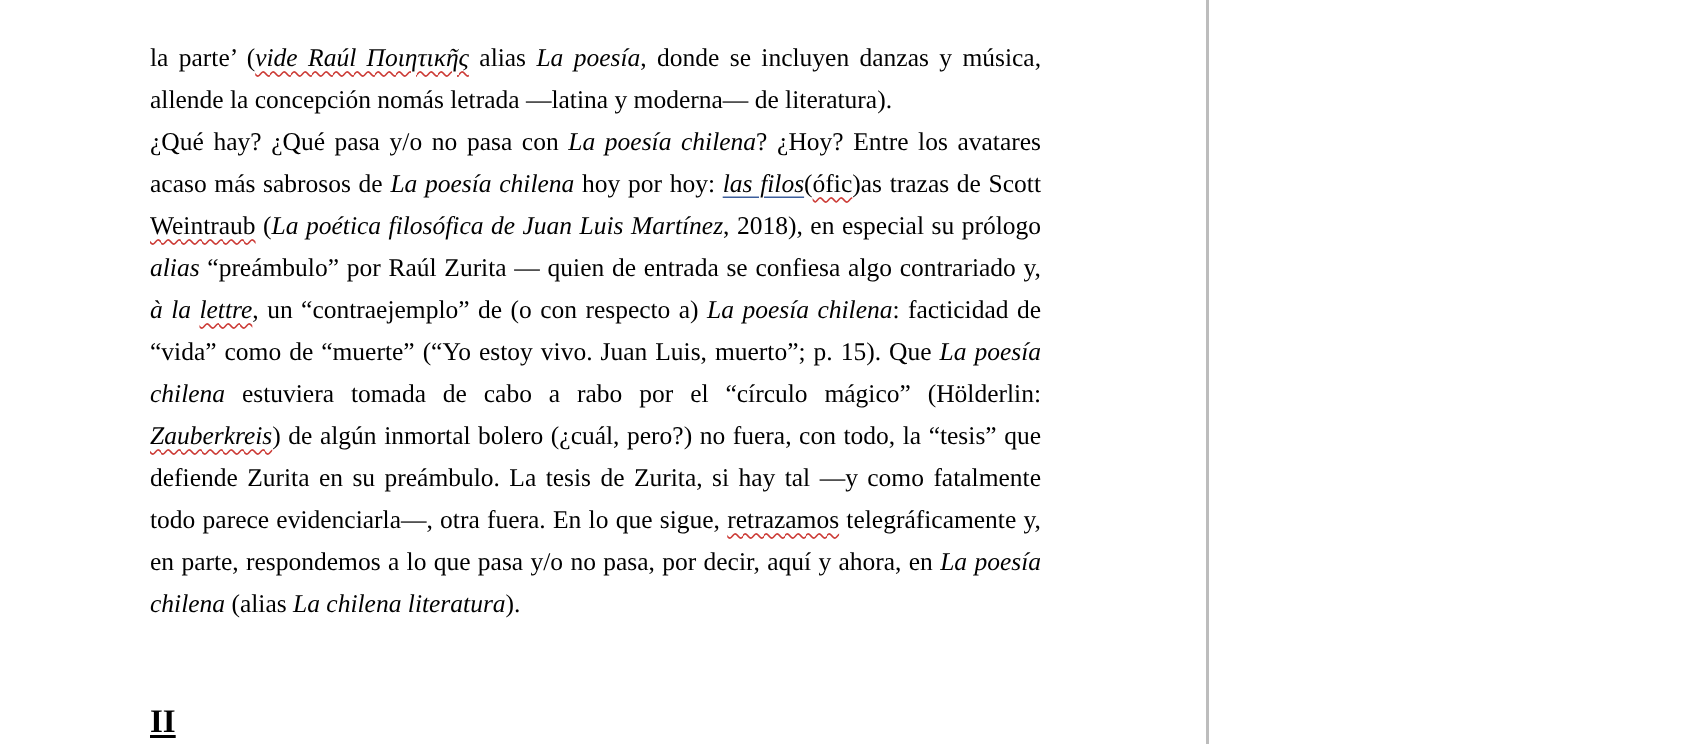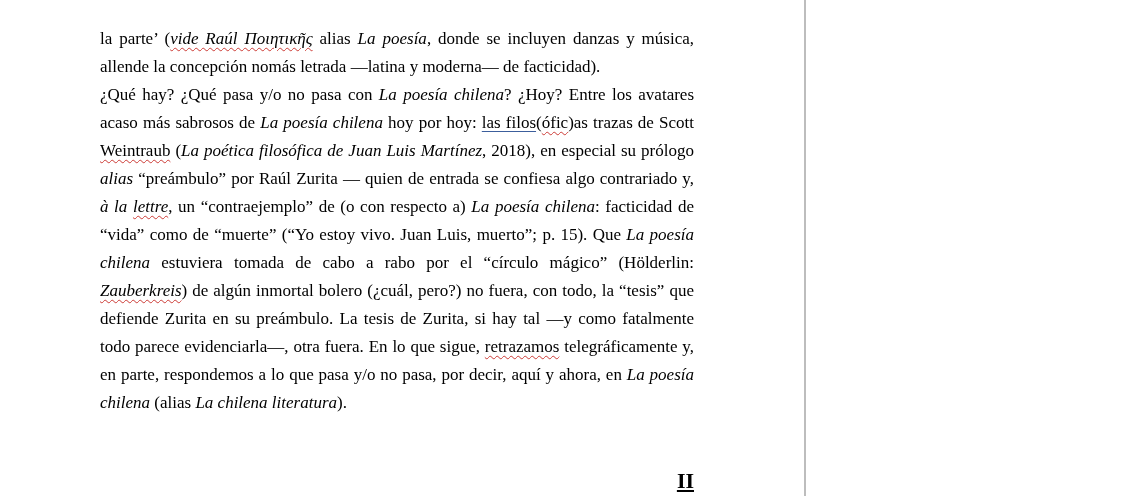--- a/index.html
+++ b/index.html
@@ -40,39 +40,40 @@
     text-decoration-color: var(--spell);
     text-decoration-thickness: 1px;
     text-underline-offset: 3px;
   }
   .lk {
     text-decoration-line: underline;
     text-decoration-style: solid;
     text-decoration-color: var(--solid-underline);
     text-decoration-thickness: 1px;
     text-underline-offset: 3px;
+    font-style: italic;
   }
   .section-heading {
     margin-top: 50px;
-    text-align: right;
+    text-align: left;
     font-size: 22px;
     font-weight: bold;
     line-height: 28px;
     text-decoration: underline;
   }
   .page-divider {
     position: absolute;
     left: 804px; top: 0;
     width: 1.5px; height: 496px;
     background: var(--divider);
   }
 </style>
 </head>
 <body>
 
 <div class="canvas">
   <div class="text-column">
-    <p class="para"><span>la parte’ (</span><span class="it sp">vide Raúl Ποιητικῆς</span><span> alias </span><span class="it">La poesía</span><span>, donde se incluyen danzas y música, allende la concepción nomás letrada —latina y moderna— de facticidad).</span></p>
+    <p class="para"><span>la parte’ (</span><span class="it sp">vide Raúl Ποιητικῆς</span><span> alias </span><span class="it">La poesía</span><span>, donde se incluyen danzas y música, allende la concepción nomás letrada —latina y moderna— de literatura).</span></p>
     <p class="para"><span>¿Qué hay? ¿Qué pasa y/o no pasa con </span><span class="it">La poesía chilena</span><span>? ¿Hoy? Entre los avatares acaso más sabrosos de </span><span class="it">La poesía chilena</span><span> hoy por hoy: </span><span class="lk">las filos</span><span>(</span><span class="sp">ófic</span><span>)as trazas de Scott </span><span class="sp">Weintraub</span><span> (</span><span class="it">La poética filosófica de Juan Luis Martínez</span><span>, 2018), en especial su prólogo </span><span class="it">alias</span><span> “preámbulo” por Raúl Zurita — quien de entrada se confiesa algo contrariado y, </span><span class="it">à la </span><span class="it sp">lettre</span><span>, un “contraejemplo” de (o con respecto a) </span><span class="it">La poesía chilena</span><span>: facticidad de “vida” como de “muerte” (“Yo estoy vivo. Juan Luis, muerto”; p. 15). Que </span><span class="it">La poesía chilena</span><span> estuviera tomada de cabo a rabo por el “círculo mágico” (Hölderlin: </span><span class="it sp">Zauberkreis</span><span>) de algún inmortal bolero (¿cuál, pero?) no fuera, con todo, la “tesis” que defiende Zurita en su preámbulo. La tesis de Zurita, si hay tal —y como fatalmente todo parece evidenciarla—, otra fuera. En lo que sigue, </span><span class="sp">retrazamos</span><span> telegráficamente y, en parte, respondemos a lo que pasa y/o no pasa, por decir, aquí y ahora, en </span><span class="it">La poesía chilena</span><span> (alias </span><span class="it">La chilena literatura</span><span>).</span></p>
     <h2 class="section-heading">II</h2>
   </div>
   <div class="page-divider"></div>
 </div>
 
 </body></html>

